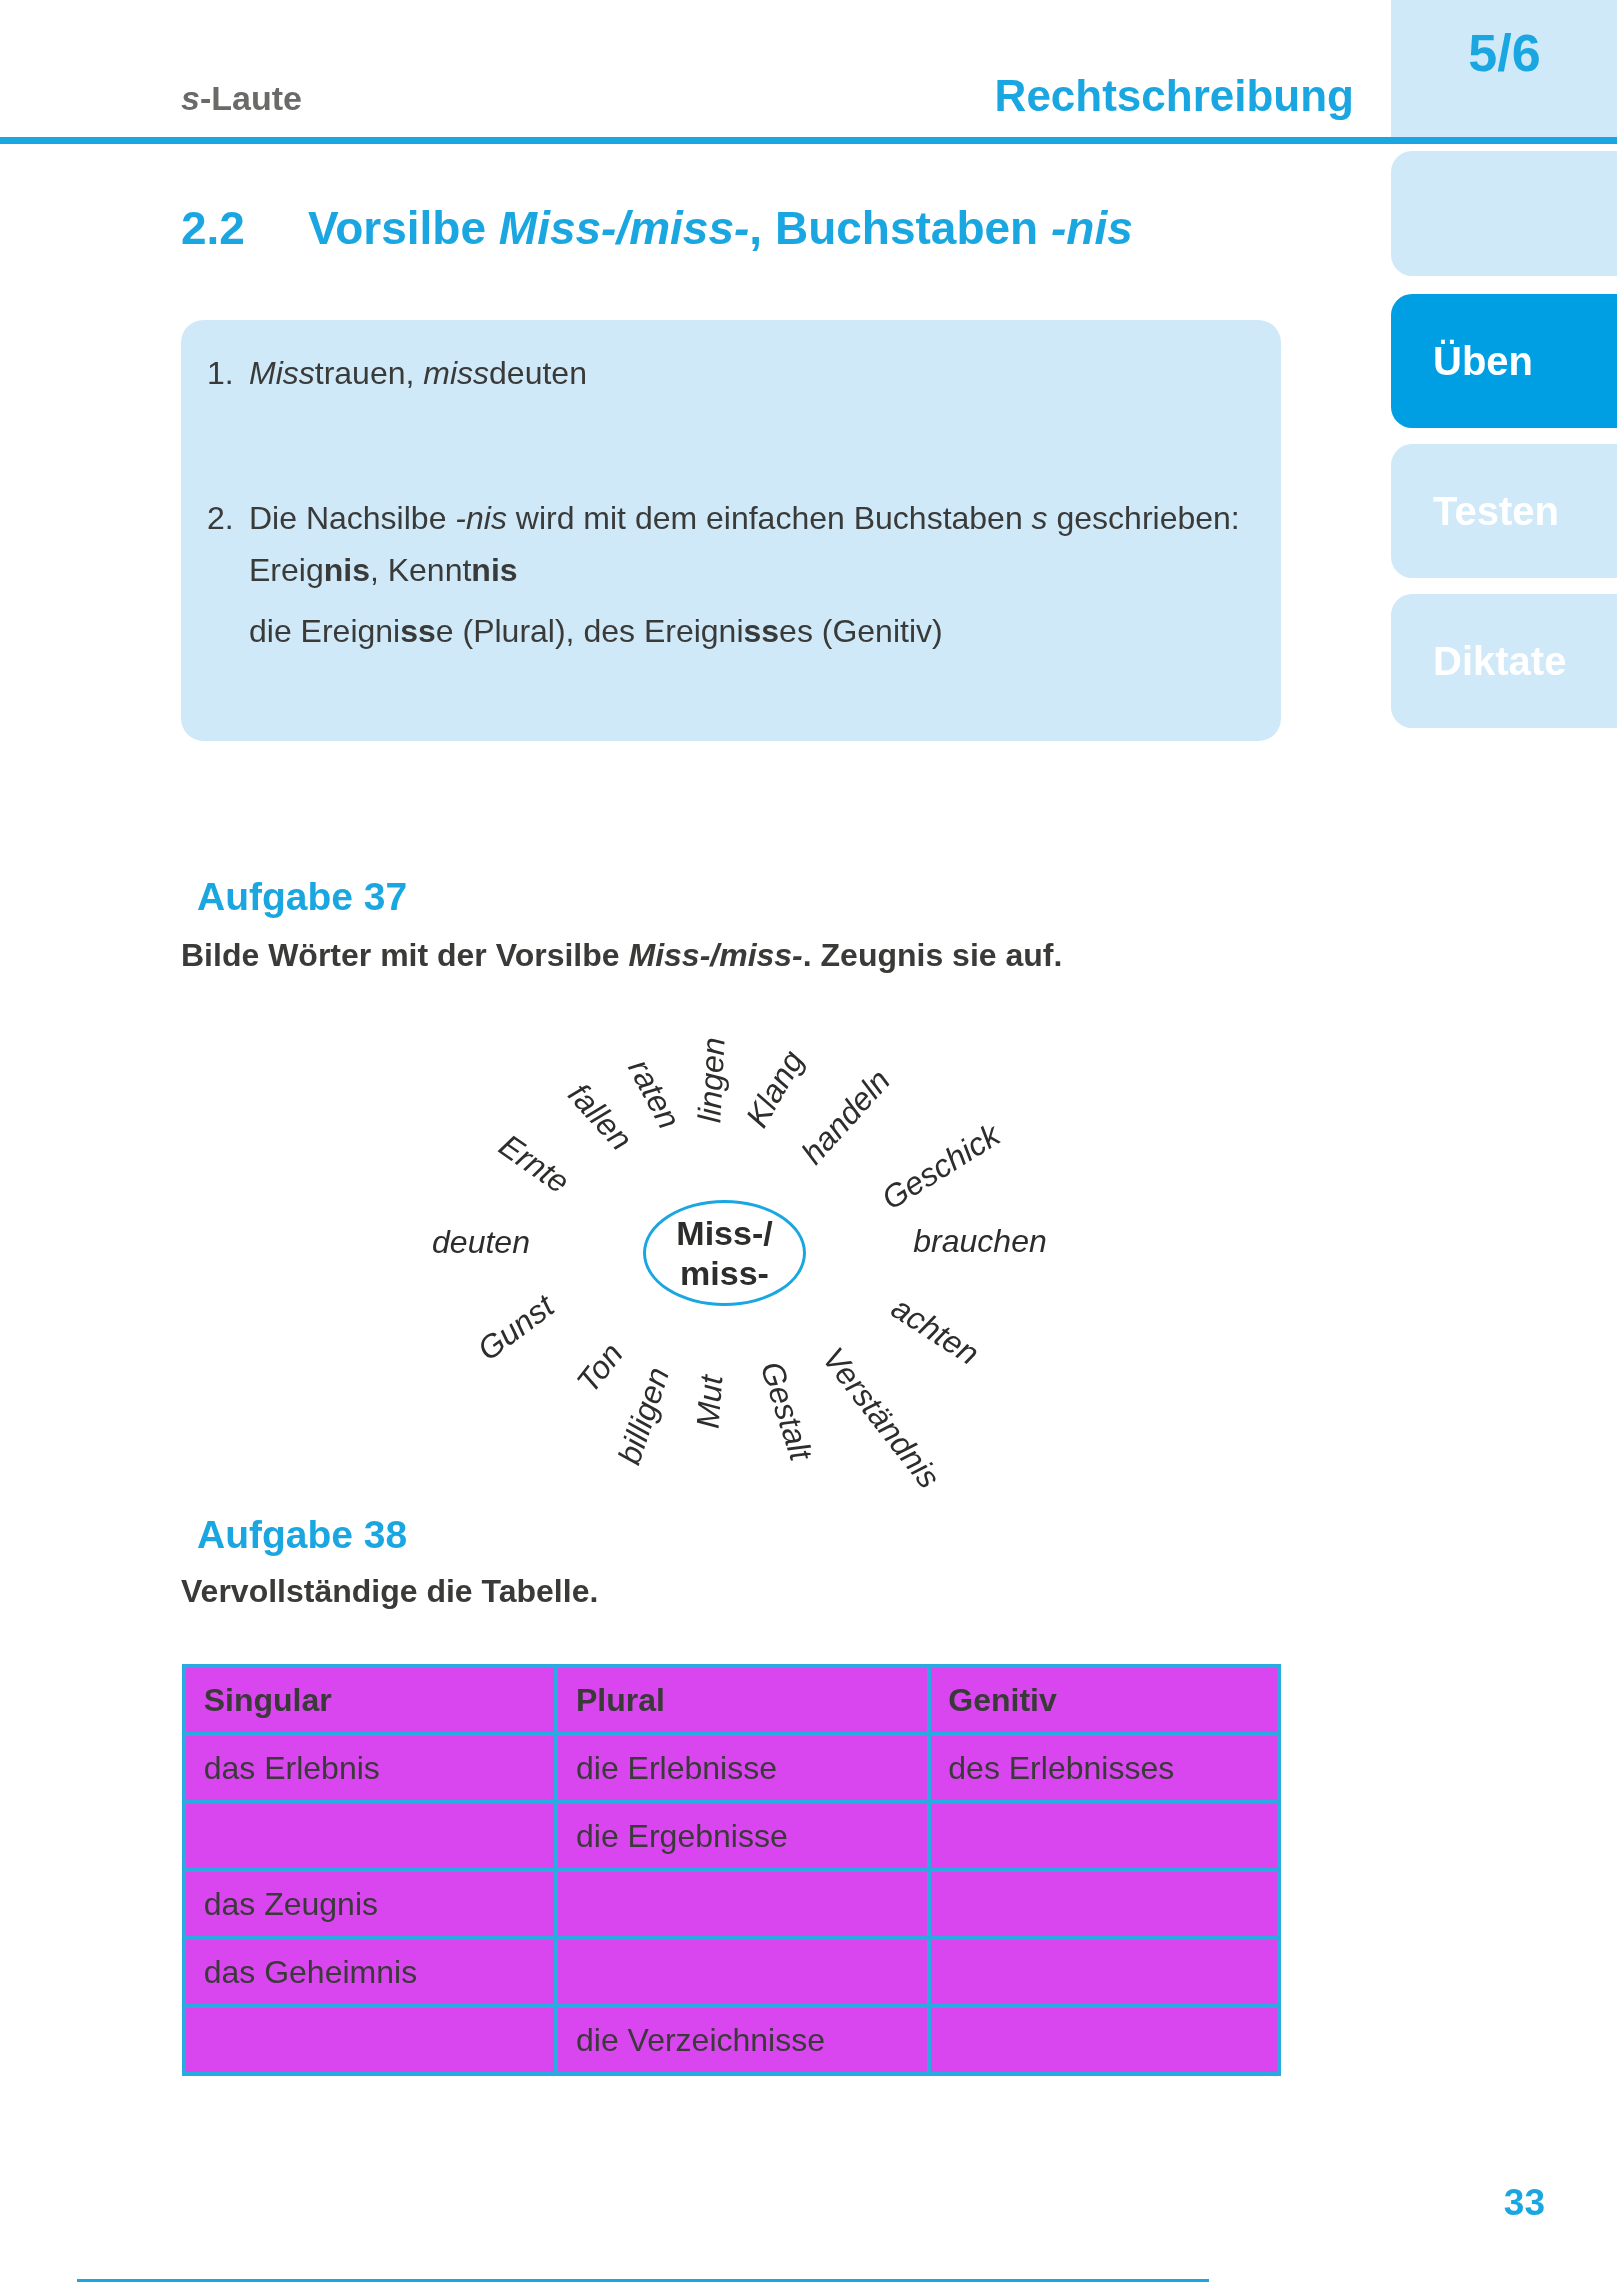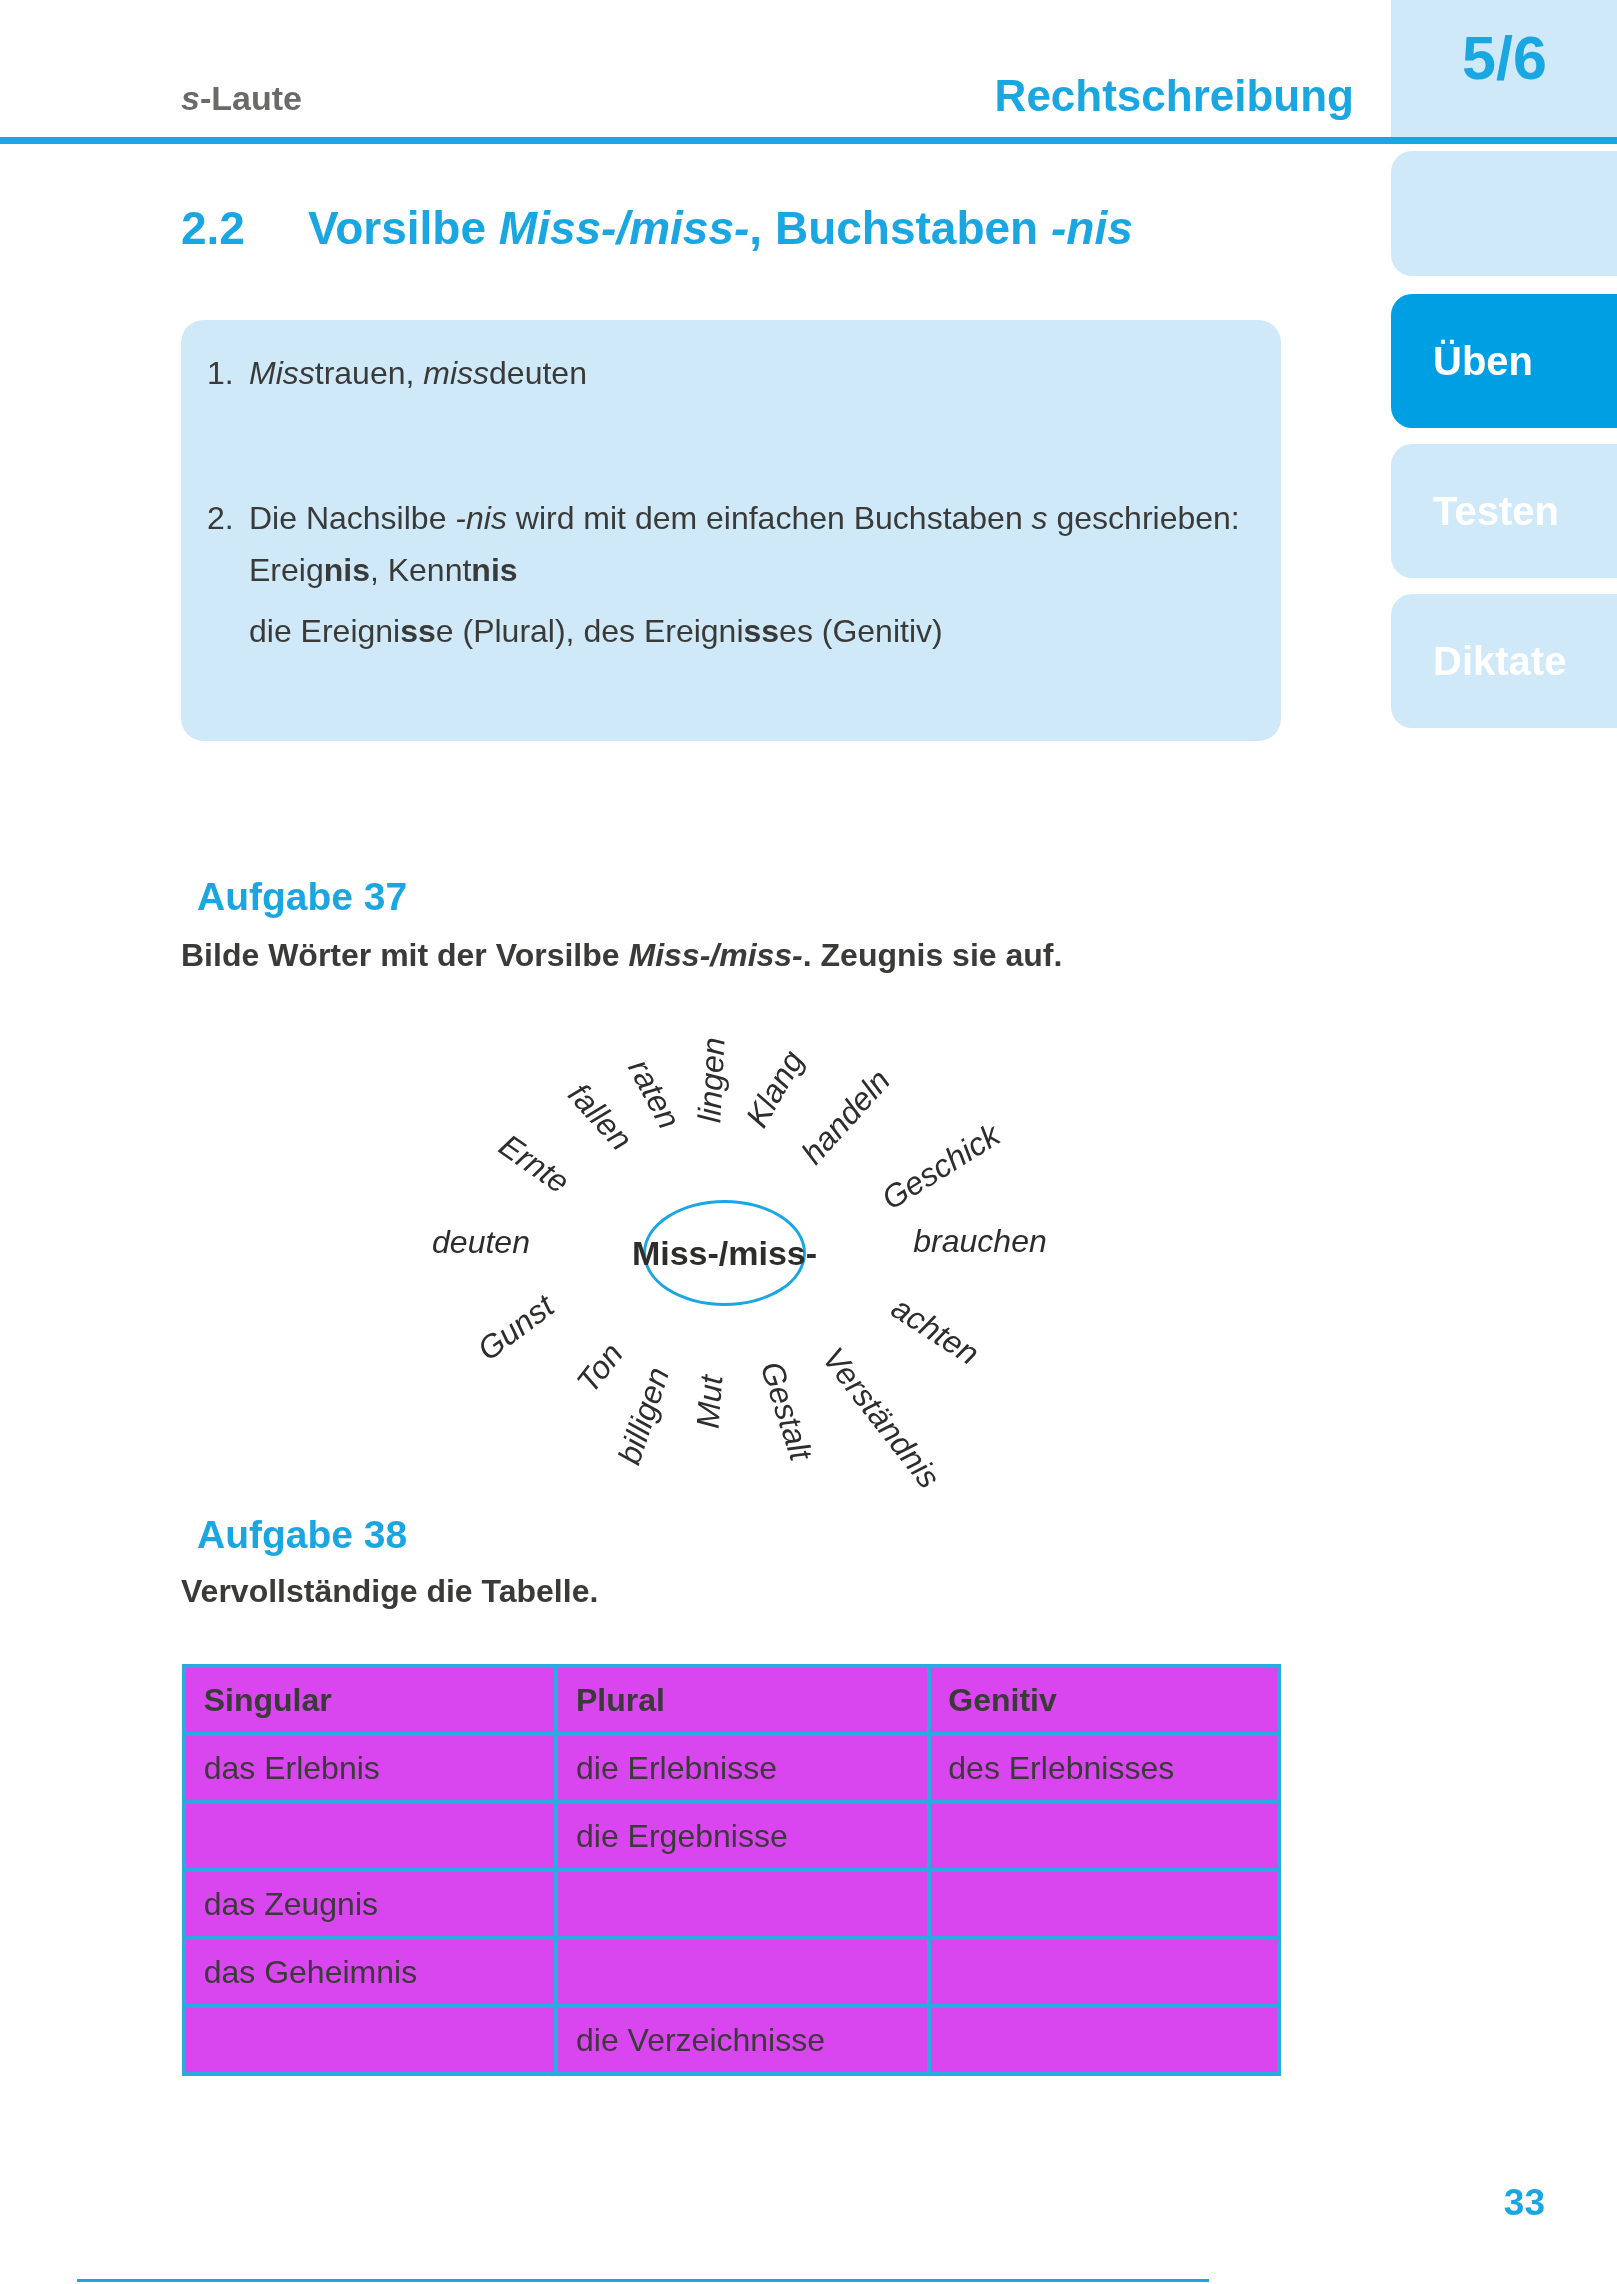--- a/index.html
+++ b/index.html
@@ -6,21 +6,21 @@
   .page{
     position:relative;width:1618px;height:2284px;margin:0 auto;
     background:#ffffff;overflow:hidden;
     font-family:"Liberation Sans","DejaVu Sans",sans-serif;
     color:#3a3a39;
   }
   
   .section-label{position:absolute;left:181px;top:79px;font-size:34px;font-weight:bold;color:#6a6a69;}
   .header-title{position:absolute;right:264px;top:71px;font-size:44px;font-weight:bold;color:#1aa7e1;}
   .grade-box{position:absolute;left:1391px;top:0;width:227px;height:139px;background:#cfe9f8;}
-  .grade-label{position:absolute;left:0;top:22.6px;width:100%;text-align:center;font-size:61px;font-weight:bold;color:#1aa7e1;}
+  .grade-label{position:absolute;left:0;top:22.6px;width:100%;text-align:center;font-size:52px;font-weight:bold;color:#1aa7e1;}
   .header-rule{position:absolute;left:0;top:137px;width:1618px;height:7.3px;background:#1aa7e1;}
   
   .sidebar-spacer{position:absolute;left:1391px;top:151px;width:227px;height:125px;background:#cfe9f8;border-radius:21px 0 0 21px;}
   .sidebar-tabs{position:absolute;left:1391px;top:294px;width:227px;}
   .tab{position:relative;width:227px;height:134px;margin-bottom:16px;background:#cfe9f8;border-radius:21px 0 0 21px;
        color:#ffffff;font-size:40px;font-weight:bold;line-height:134px;padding-left:0;}
   .tab span{padding-left:42px;}
   .tab.active{background:#009fe3;}
   
   .section-heading{position:absolute;left:181px;top:201px;font-size:46px;font-weight:bold;color:#1aa7e1;white-space:nowrap;}
@@ -34,21 +34,21 @@
   .rb-i2{top:172px;}
   .rb-note{top:285px;}
   
   .task-heading{position:absolute;left:181px;font-size:39px;font-weight:bold;color:#1aa7e1;margin-left:16px;}
   .task-instruction{position:absolute;left:181px;font-size:32px;font-weight:bold;color:#3a3a39;}
   
   .word-cloud{position:absolute;left:0;top:0;width:1618px;height:2284px;pointer-events:none;}
   .word{position:absolute;font-size:32px;font-style:italic;color:#2d2d2c;white-space:nowrap;}
   .center-ellipse{position:absolute;left:643px;top:1200px;width:163px;height:106px;
       border:3.2px solid #1aa7e1;border-radius:50%;box-sizing:border-box;
-      display:flex;flex-direction:row;align-items:center;justify-content:center;}
+      display:flex;flex-direction:column;align-items:center;justify-content:center;}
   .center-ellipse div{font-size:34px;font-weight:bold;line-height:40px;color:#2d2d2c;}
   
   .nis-table{position:absolute;left:182px;top:1664px;width:1099px;border-collapse:collapse;table-layout:fixed;}
   .nis-table th,.nis-table td{border:4px solid #29abe2;font-size:32px;text-align:left;padding:0 0 0 17.7px;vertical-align:middle;background:#d946ef;}
   .nis-table th{height:64px;font-weight:bold;color:#3a3a39;}
   .nis-table td{height:64px;font-weight:normal;color:#3a3a39;}
   .col-a{width:34%;}.col-b{width:34%;}.col-c{width:32%;}
   
   .page-number{position:absolute;left:1481px;top:2182px;width:64px;text-align:right;font-size:37px;font-weight:bold;color:#1aa7e1;}
   .bottom-rule{position:absolute;left:77px;top:2279px;width:1132px;height:3.2px;background:#1aa7e1;}

